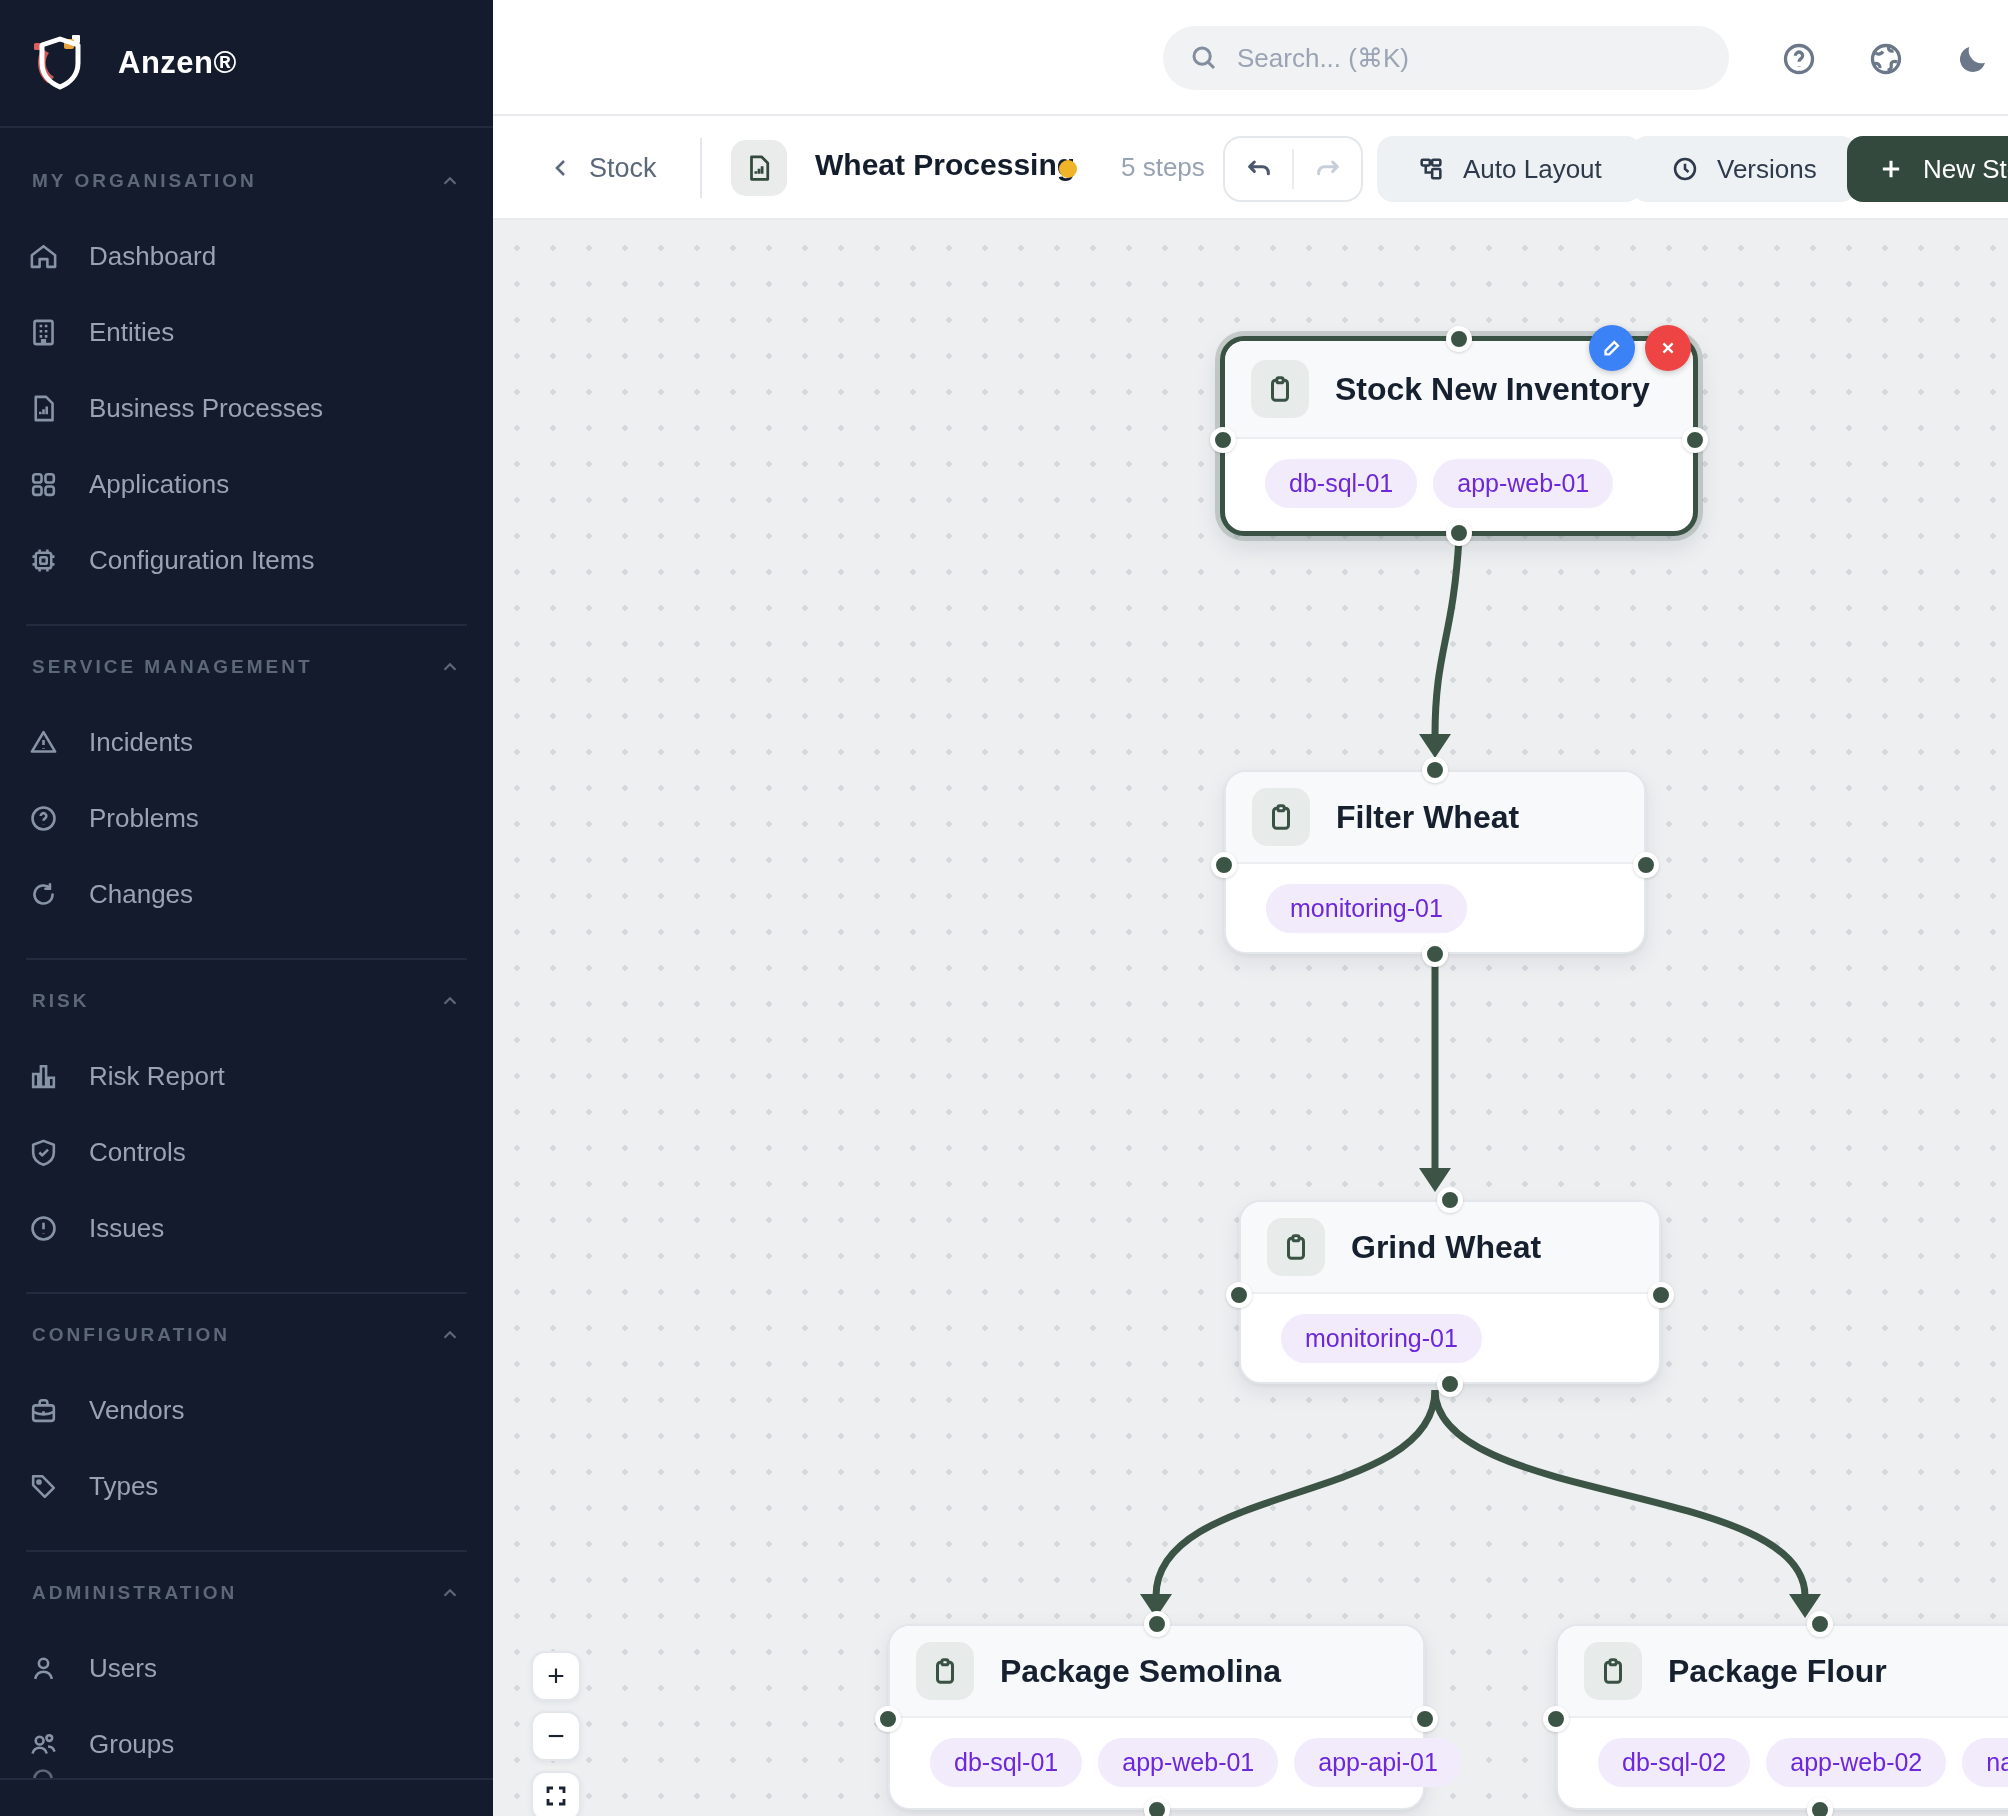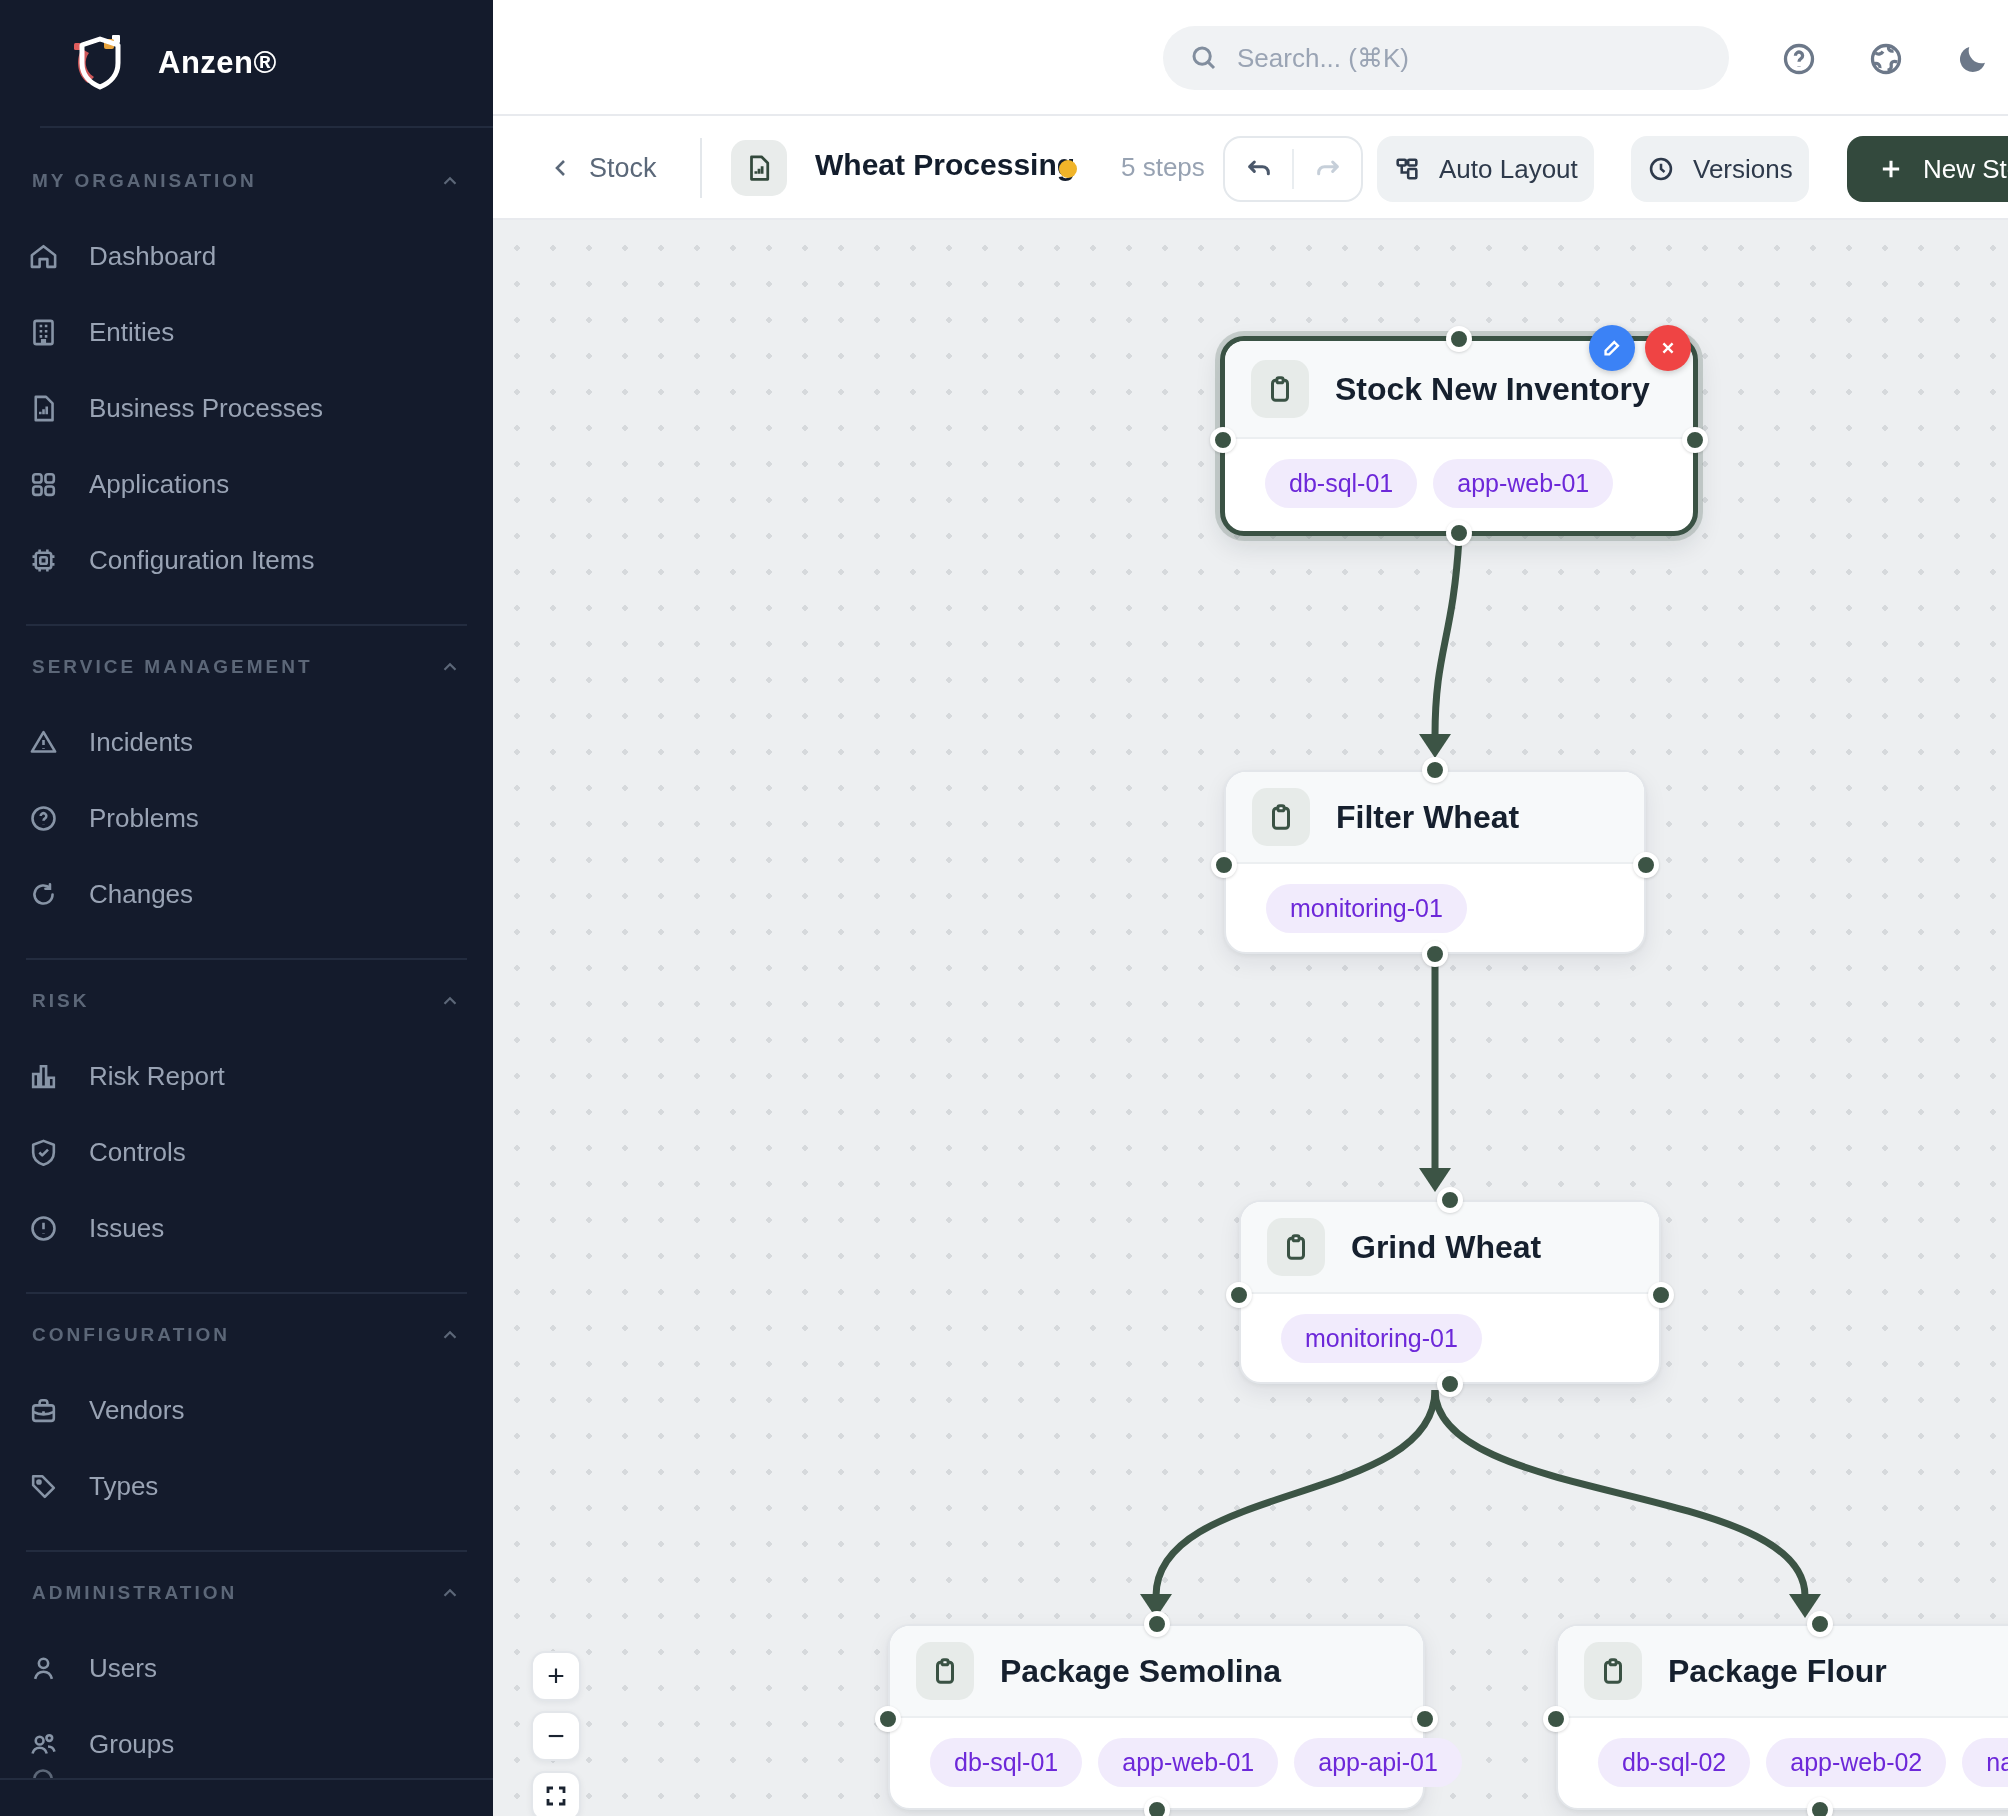--- a/index.html
+++ b/index.html
@@ -1,21 +1,21 @@
 <!DOCTYPE html>
 <html><head>
 <meta charset="utf-8">
 <style>
   * { margin:0; padding:0; box-sizing:border-box; }
   html,body { width:2008px; height:1816px; overflow:hidden; font-family:"Liberation Sans","DejaVu Sans",sans-serif; background:#ffffff; }
   .app { position:relative; width:2008px; height:1816px; display:flex; }
 
   
   .sidebar { position:relative; width:493px; height:1816px; background:#141B2C; flex:0 0 493px; overflow:hidden; }
-  .logo-row { height:128px; display:flex; align-items:center; gap:26px; padding:0 28px; border-bottom:2px solid #222B3E;margin-left:40px; }
+  .logo-row { height:128px; display:flex; align-items:center; gap:26px; padding:0 28px; border-bottom:2px solid #222B3E; }
   .logo-mark { position:relative; width:64px; height:64px; }
   .logo-name { color:#ffffff; font-size:31px; font-weight:bold; letter-spacing:0.5px; }
   .nav { padding:36px 28px 0 28px; }
   .nav-section-header { display:flex; align-items:center; justify-content:space-between; margin:6px 4px 26px 4px; }
   .nav-section-label { color:#5C6778; font-size:19px; font-weight:600; letter-spacing:3px; }
   .chev-up { width:22px; height:22px; stroke:#5C6778; stroke-width:2.4; fill:none; }
   .nav-item { display:flex; align-items:center; gap:30px; height:76px; color:#99A3B4; cursor:pointer; }
   .nav-item svg { width:31px; height:31px; stroke:#8794A6; stroke-width:2; fill:none; flex:0 0 31px; }
   .nav-item-label { font-size:26px; }
   .nav-divider { border-top:2px solid #232C3F; margin:26px -2px 30px -2px; }
@@ -41,21 +41,21 @@
   .doc-chip svg { width:30px; height:30px; stroke:#33493C; stroke-width:2.2; fill:none; }
   .proc-title { position:absolute; left:322px; top:32px; font-size:30px; font-weight:bold; color:#131D2C; }
   .status-dot { position:absolute; left:566px; top:44px; width:18px; height:18px; border-radius:50%; background:#F0B429; }
   .steps-label { position:absolute; left:628px; top:36px; font-size:26px; color:#97A2B2; }
   .undo-group { position:absolute; left:730px; top:20px; width:140px; height:66px; background:#fff; border:2px solid #E4E8EC; border-radius:18px; display:flex; align-items:center; }
   .undo-cell { flex:1; height:100%; display:flex; align-items:center; justify-content:center; cursor:pointer; }
   .undo-cell svg { width:28px; height:28px; fill:none; stroke-width:2.6; }
   .undo-cell.undo svg { stroke:#4B586B; }
   .undo-cell.redo svg { stroke:#C6CFD9; }
   .undo-sep { width:2px; height:40px; background:#E9EDF0; }
-  .pill-btn { position:absolute; top:20px; height:66px; background:#EEF1F3; border-radius:16px; display:flex; align-items:center; gap:18px; padding:0 16px; font-size:26px; color:#2E3A4B; cursor:pointer; }
+  .pill-btn { position:absolute; top:20px; height:66px; background:#EEF1F3; border-radius:16px; display:flex; align-items:center; gap:18px; padding:0 40px; font-size:26px; color:#2E3A4B; cursor:pointer; }
   .pill-btn svg { width:28px; height:28px; stroke:#2E3A4B; stroke-width:2.2; fill:none; }
   .btn-auto { left:884px; }
   .btn-versions { left:1138px; }
   .btn-newstep { position:absolute; left:1354px; top:20px; width:230px; height:66px; background:#33493D; border-radius:16px; display:flex; align-items:center; gap:18px; padding:0 30px; font-size:26px; color:#ffffff; cursor:pointer; }
   .btn-newstep svg { width:28px; height:28px; stroke:#ffffff; stroke-width:2.6; fill:none; }
 
   
   .canvas { position:relative; width:1515px; height:1596px; background-color:#EDEFF1;
             background-image:radial-gradient(#D6D9DC 2.6px, transparent 2.8px); background-size:36px 36px; background-position:6px 10px; }
   .edges { position:absolute; left:0; top:0; width:1515px; height:1596px; pointer-events:none; }

